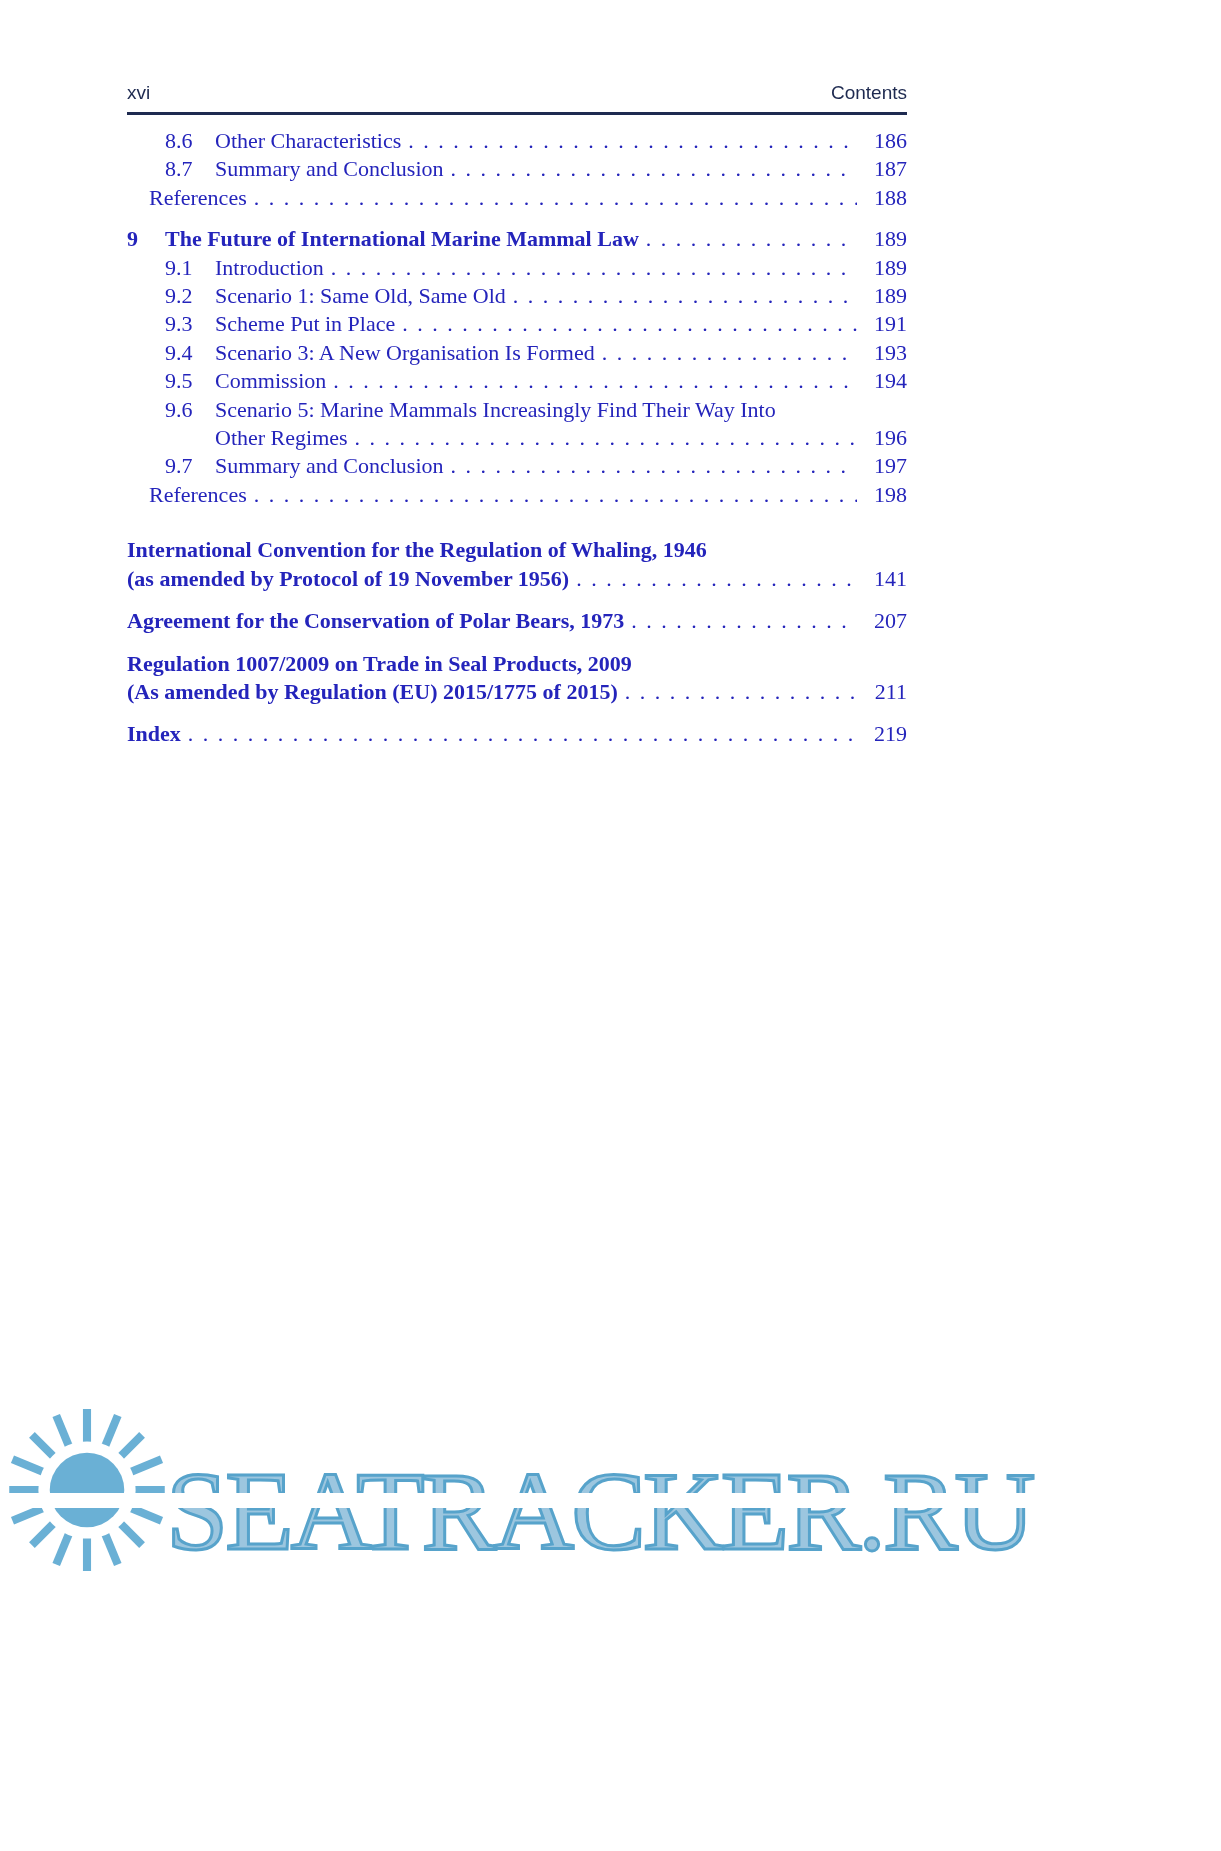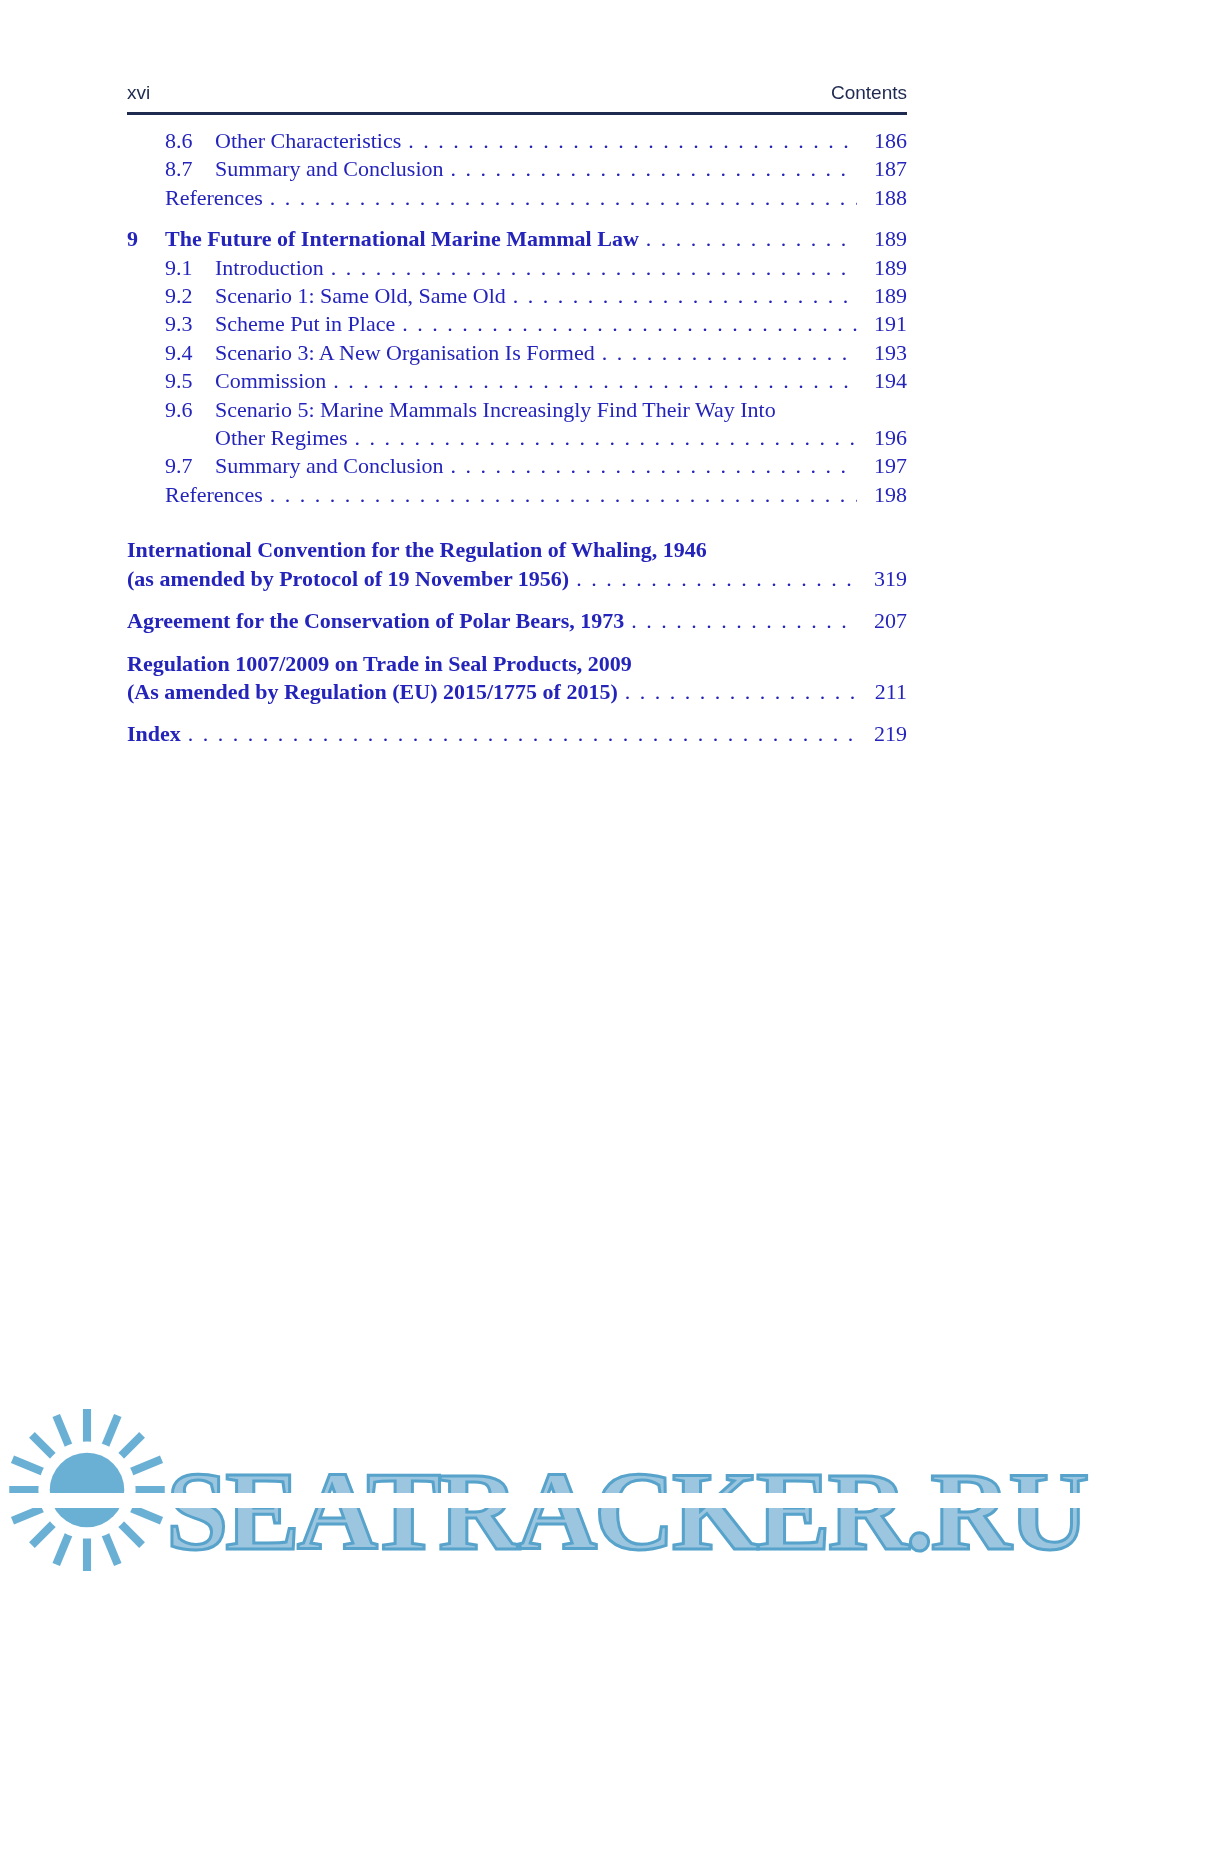--- a/index.html
+++ b/index.html
@@ -28,21 +28,21 @@
 
   
   .content-area{
     position:absolute;top:127px;left:127px;width:780px;
     font-size:22px;line-height:28.4px;color:var(--blue);
   }
   .row{display:flex;}
   .row .num{flex:0 0 50px;}
   .row.chapter .num{flex:0 0 38px;}
   .row.sub{margin-left:38px;}
-  .row.refs{margin-left:38px;}
+  .row.refs{margin-left:22px;}
   .row .content{flex:1;min-width:0;}
   .row.bold .num, .row.bold .txt{font-weight:bold;}
   .row.chapter{margin-top:13px;}
   .line{white-space:nowrap;}
   .line.dotline{display:flex;align-items:baseline;white-space:nowrap;}
   .txt{flex:0 0 auto;}
   .leader{flex:1 1 auto;overflow:hidden;white-space:nowrap;margin:0 2px 0 7px;font-weight:normal;}
   .leader::after{
     content:". . . . . . . . . . . . . . . . . . . . . . . . . . . . . . . . . . . . . . . . . . . . . . . . . . . . . . . . . . . . . . . . . . . . . . . . . . . . . . . . . . . . . . . . . . . .";
     letter-spacing:2px;
@@ -53,21 +53,21 @@
   .backmatter .row{font-weight:bold;}
   .backmatter .row + .row{margin-top:14px;}
 
   
   .watermark{
     position:absolute;left:0;bottom:276px;width:1221px;height:170px;
   }
   .wm-sun{position:absolute;left:6px;top:0px;width:162px;height:170px;}
   .wm-text{
     position:absolute;left:166px;bottom:8px;
-    font-family:"Liberation Serif", serif;font-weight:bold;
+    font-family:"Liberation Serif", serif;font-weight:normal;
     font-size:112px;line-height:112px;letter-spacing:-3px;white-space:nowrap;
     color:var(--wm-fill);
     -webkit-text-stroke:3px var(--wm-stroke);
   }
   .wm-stripe{
     position:absolute;left:0;top:88px;width:1221px;height:15px;background:#ffffff;
   }
 </style>
 </head>
 <body>
@@ -202,21 +202,21 @@
           </div>
         </div>
       </nav>
     <nav class="backmatter" id="backmatter-list">
         <div class="row back bold">
           <div class="content">
             <div class="line"><span class="txt">International Convention for the Regulation of Whaling, 1946</span></div>
             <div class="line dotline">
               <span class="txt">(as amended by Protocol of 19 November 1956)</span>
               <span class="leader"></span>
-              <span class="page-num">319</span>
+              <span class="page-num">141</span>
             </div>
           </div>
         </div>
         <div class="row back bold">
           <div class="content">
             <div class="line dotline">
               <span class="txt">Agreement for the Conservation of Polar Bears, 1973</span>
               <span class="leader"></span>
               <span class="page-num">207</span>
             </div>

